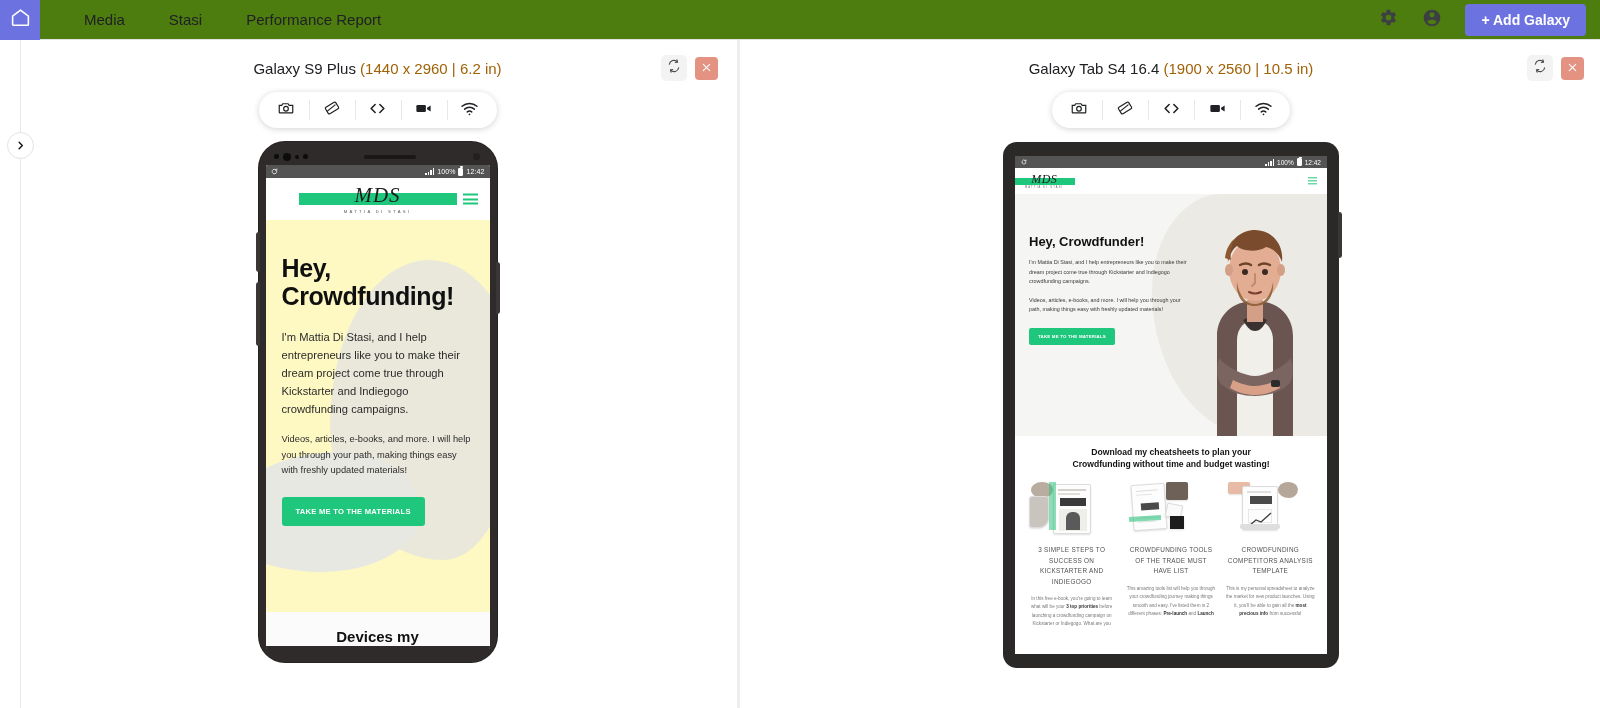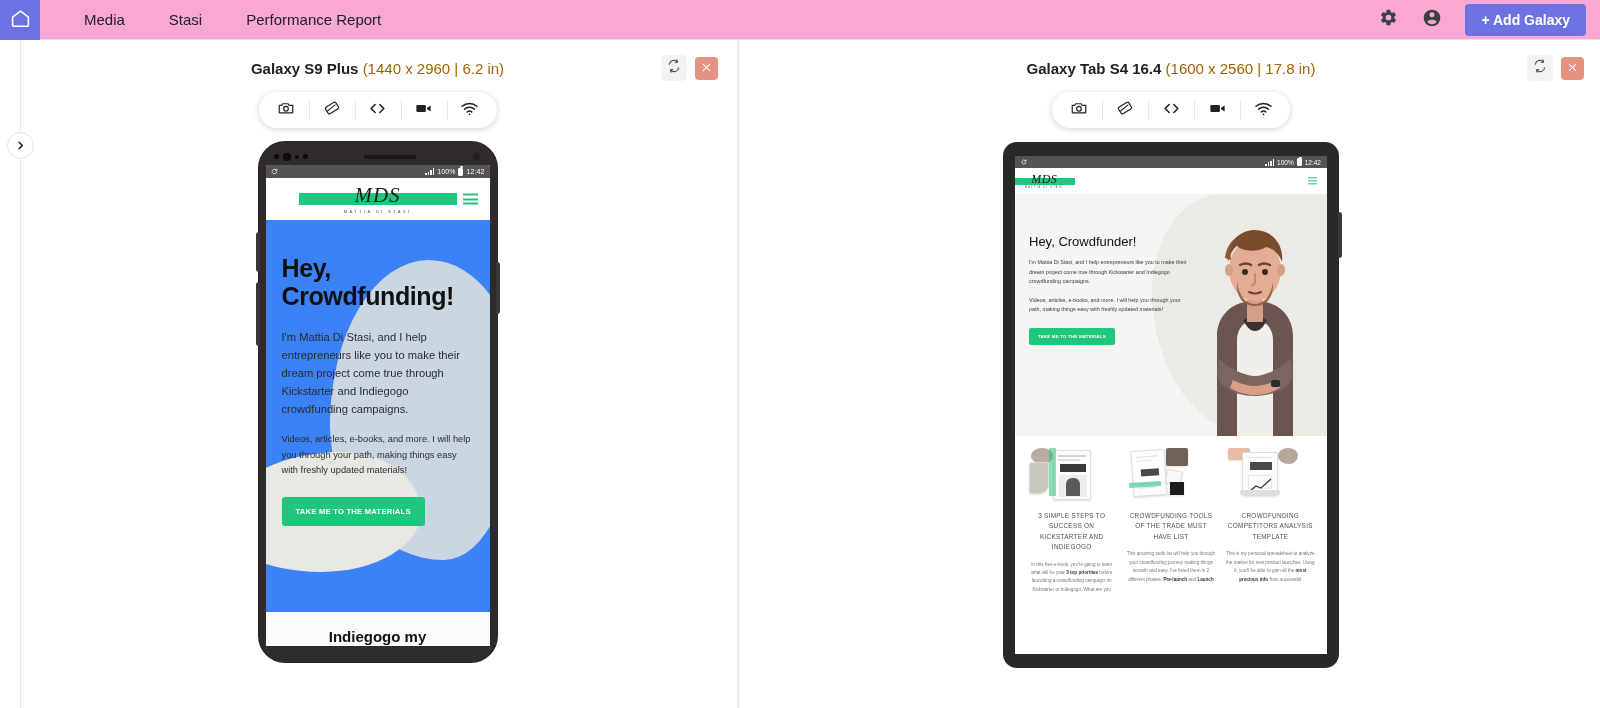--- a/index.html
+++ b/index.html
@@ -8,21 +8,22 @@
     background: #ffffff;
     font-family: "Liberation Sans", sans-serif;
     overflow: hidden;
   }
 
   
   .topbar {
     position: relative;
     height: 40px;
     display: flex;
-    background: #f9a8d4;
+    align-items: center;
+    background: #4d7c0f;
     border-bottom: 1px solid #e3e3e3;
   }
   .home-btn {
     width: 40px; height: 40px;
     background: #6c73e0;
     display: flex; align-items: center; justify-content: center;
     flex: 0 0 auto;
     cursor: pointer;
   }
   .nav-items { display: flex; align-items: center; margin-left: 22px; }
@@ -120,21 +121,21 @@
     display: flex;
     align-items: center;
     justify-content: center;
     margin-top: 10px;
   }
   .pane-title {
     font-size: 15px;
     color: #202124;
     white-space: nowrap;
   }
-  .pane-title b { font-weight: 700; }
+  .pane-title b { font-weight: 400; }
   .pane-title span.dim { font-weight: 400; color: #a16207; }
   .pane-header-actions {
     position: absolute;
     right: 16px; top: 50%;
     transform: translateY(-50%);
     display: flex;
     align-items: center;
     gap: 8px;
   }
   .rotate-btn {
@@ -297,21 +298,21 @@
   .burger {
     position: absolute;
     right: 12px; top: 50%; transform: translateY(-50%);
     display: flex; flex-direction: column; gap: 2.5px;
     cursor: pointer;
   }
   .burger i { display:block; width: 15px; height: 2px; background: #1fc77c; }
 
   
   .hero {
-    background: #3b82f6;
+    background: #fef9c3;
     padding: 34px 16px 0 16px;
     position: relative;
     height: 392px;
     overflow: hidden;
   }
   .hero-blob {
     position: absolute;
     right: -30px; top: 40px;
     width: 190px; height: 300px;
     background: #e5e5df;
@@ -438,21 +439,21 @@
     background: #f5f5f3;
     overflow: hidden;
     padding: 40px 0 0 14px;
   }
   .t-hero-blob {
     position: absolute; right: 0; top: 0; width: 175px; height: 242px;
     background: #eceae4;
     border-radius: 40% 0 0 60% / 40% 0 0 60%;
   }
   .t-hero-text { position: relative; z-index: 3; width: 160px; }
-  .t-hero-text h1 { font-size: 13px; font-weight: 400; color: #111; margin-bottom: 9px; }
+  .t-hero-text h1 { font-size: 13px; font-weight: 700; color: #111; margin-bottom: 9px; }
   .t-hero-text p { font-size: 5.4px; line-height: 1.78; color: #3a3a3a; margin-bottom: 9px; }
   .t-cta {
     display:inline-block; background:#1fc77c; color:#fff;
     font-size: 4.4px; font-weight: 700; letter-spacing: .2px;
     padding: 6px 9px; border-radius: 2px; border:none; cursor:pointer;
     font-family: "Liberation Sans", sans-serif;
   }
   
   .person { position: absolute; right: 8px; bottom: 0; width: 128px; height: 228px; z-index: 4; }
 
@@ -684,38 +685,38 @@
                 <span>Hey,</span><br>
                 <span>Crowdfunding!</span>
               </h1>
               <p class="lead">I'm Mattia Di Stasi, and I help entrepreneurs like you to make their dream project come true through Kickstarter and Indiegogo crowdfunding campaigns.</p>
               <p class="sub">Videos, articles, e-books, and more. I will help you through your path, making things easy with freshly updated materials!</p>
               <button class="cta">TAKE ME TO THE MATERIALS</button>
             </div>
           </div>
 
           <div class="below-fold">
-            <h2>Indiegogo my</h2>
+            <h2>Devices my</h2>
           </div>
         </div>
 
         <div class="phone-chin"></div>
       </div>
     </div>
 
     <div class="pane-divider">
         <div class="bar"></div>
       </div>
 
     <div class="pane pane-tablet">
 
       <div class="pane-header">
         <div class="pane-title">
           <b>Galaxy Tab S4 16.4</b>
-          <span class="dim">(1600 x 2560 | 17.8 in)</span>
+          <span class="dim">(1900 x 2560 | 10.5 in)</span>
         </div>
         <div class="pane-header-actions">
           <div class="rotate-btn">
             <span>
               <svg width="14" height="14" viewBox="0 0 24 24" fill="none" stroke="#4a4a4a" stroke-width="2" stroke-linecap="round">
                 <path d="M4 9a8 8 0 0 1 13.7-4.2"></path>
                   <polyline points="17 1.5 17.9 5.2 14.2 6"></polyline>
                 <path d="M20 15a8 8 0 0 1-13.7 4.2"></path>
                   <polyline points="7 22.5 6.1 18.8 9.8 18"></polyline>
               </svg>
@@ -853,20 +854,24 @@
               <ellipse cx="74" cy="64" rx="3" ry="3" fill="#3a2a20"></ellipse>
 
               <path d="M64 66v9l-3 3" stroke="#c08a70" stroke-width="2" fill="none" stroke-linecap="round"></path>
 
               <path d="M46 74c2 14 9 22 18 22s16-8 18-22c1 12-4 24-18 24S45 86 46 74z" fill="#8a5a33" opacity=".85"></path>
               <path d="M58 84c4 2 8 2 12 0" stroke="#7a3f30" stroke-width="2" fill="none" stroke-linecap="round"></path>
             </svg>
           </div>
 
           <div class="t-section">
+            <h2>
+              <span>Download my cheatsheets to plan your</span><br>
+              <span>Crowdfunding without time and budget wasting!</span>
+            </h2>
 
             <div class="t-cards">
 
               <div class="t-card">
                 <div class="t-card-art">
                   <div class="blobart" style="left:4px;top:2px;width:22px;height:16px;background:#b9ada0;"></div>
                   <div class="paper" style="left:2px;top:16px;width:20px;height:32px;background:#c9c4bd;border-radius:3px 3px 10px 3px;"></div>
                   <div class="paper" style="left:26px;top:4px;width:38px;height:50px;border-radius:2px;">
                     <div style="position:absolute;left:4px;top:4px;right:4px;height:1.5px;background:#d5d2cd"></div>
                     <div style="position:absolute;left:4px;top:8px;right:10px;height:1.5px;background:#e2dfda"></div>

